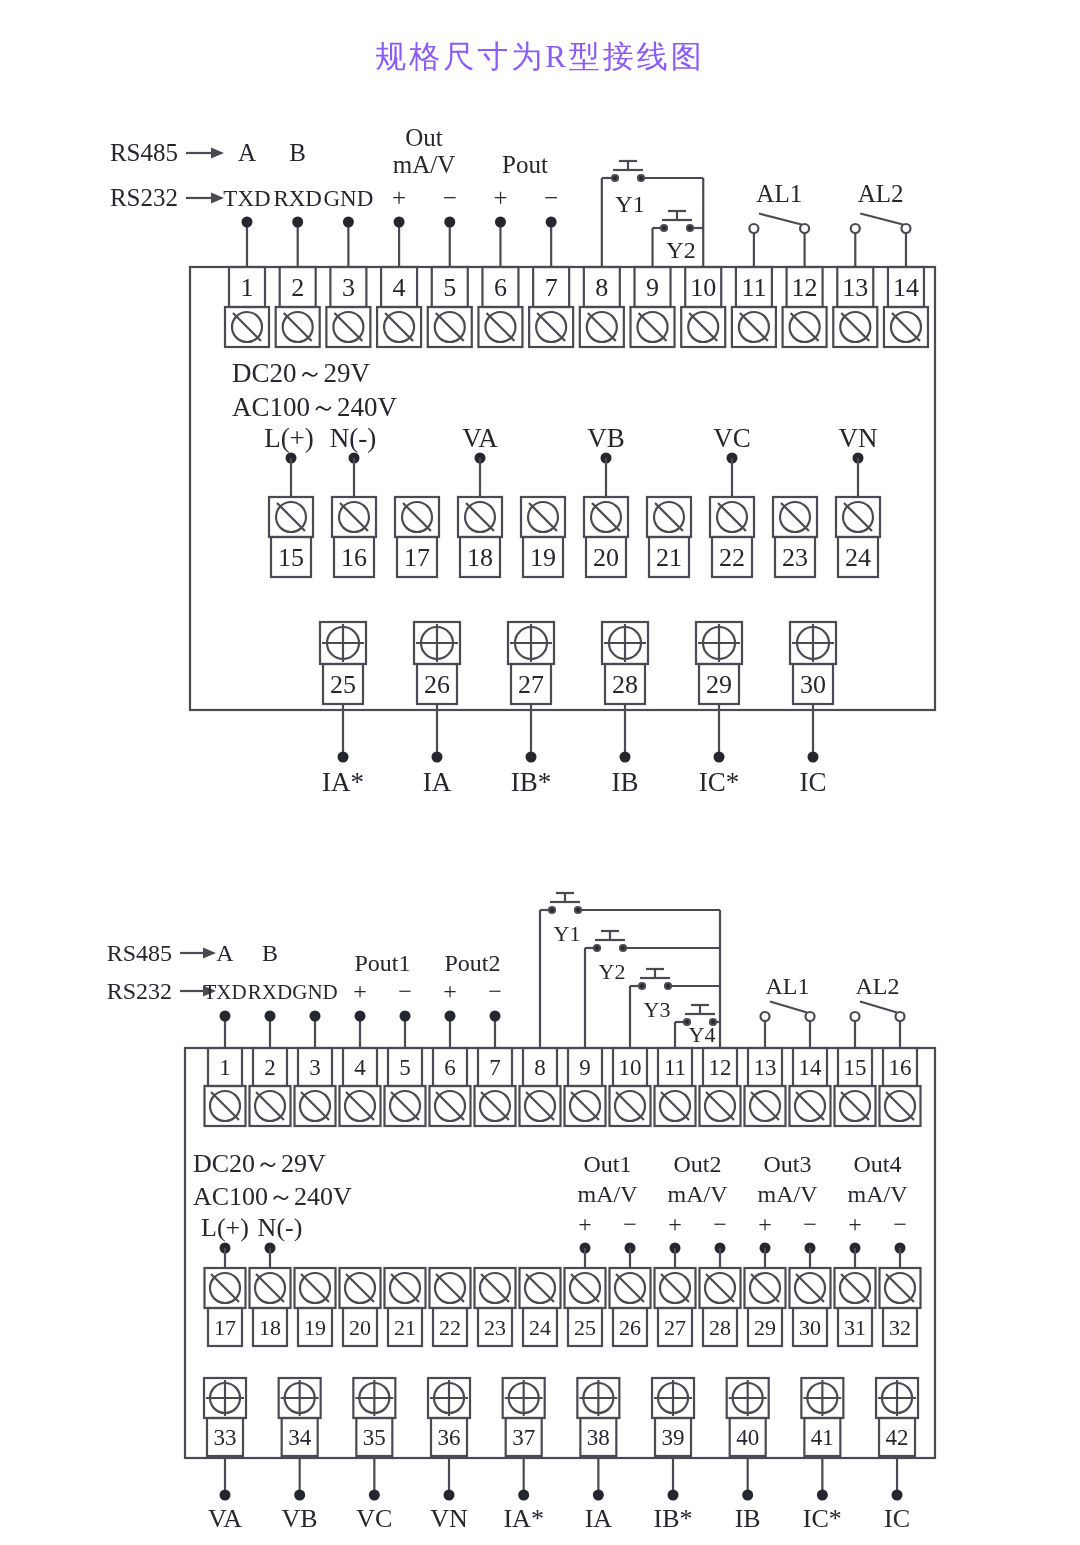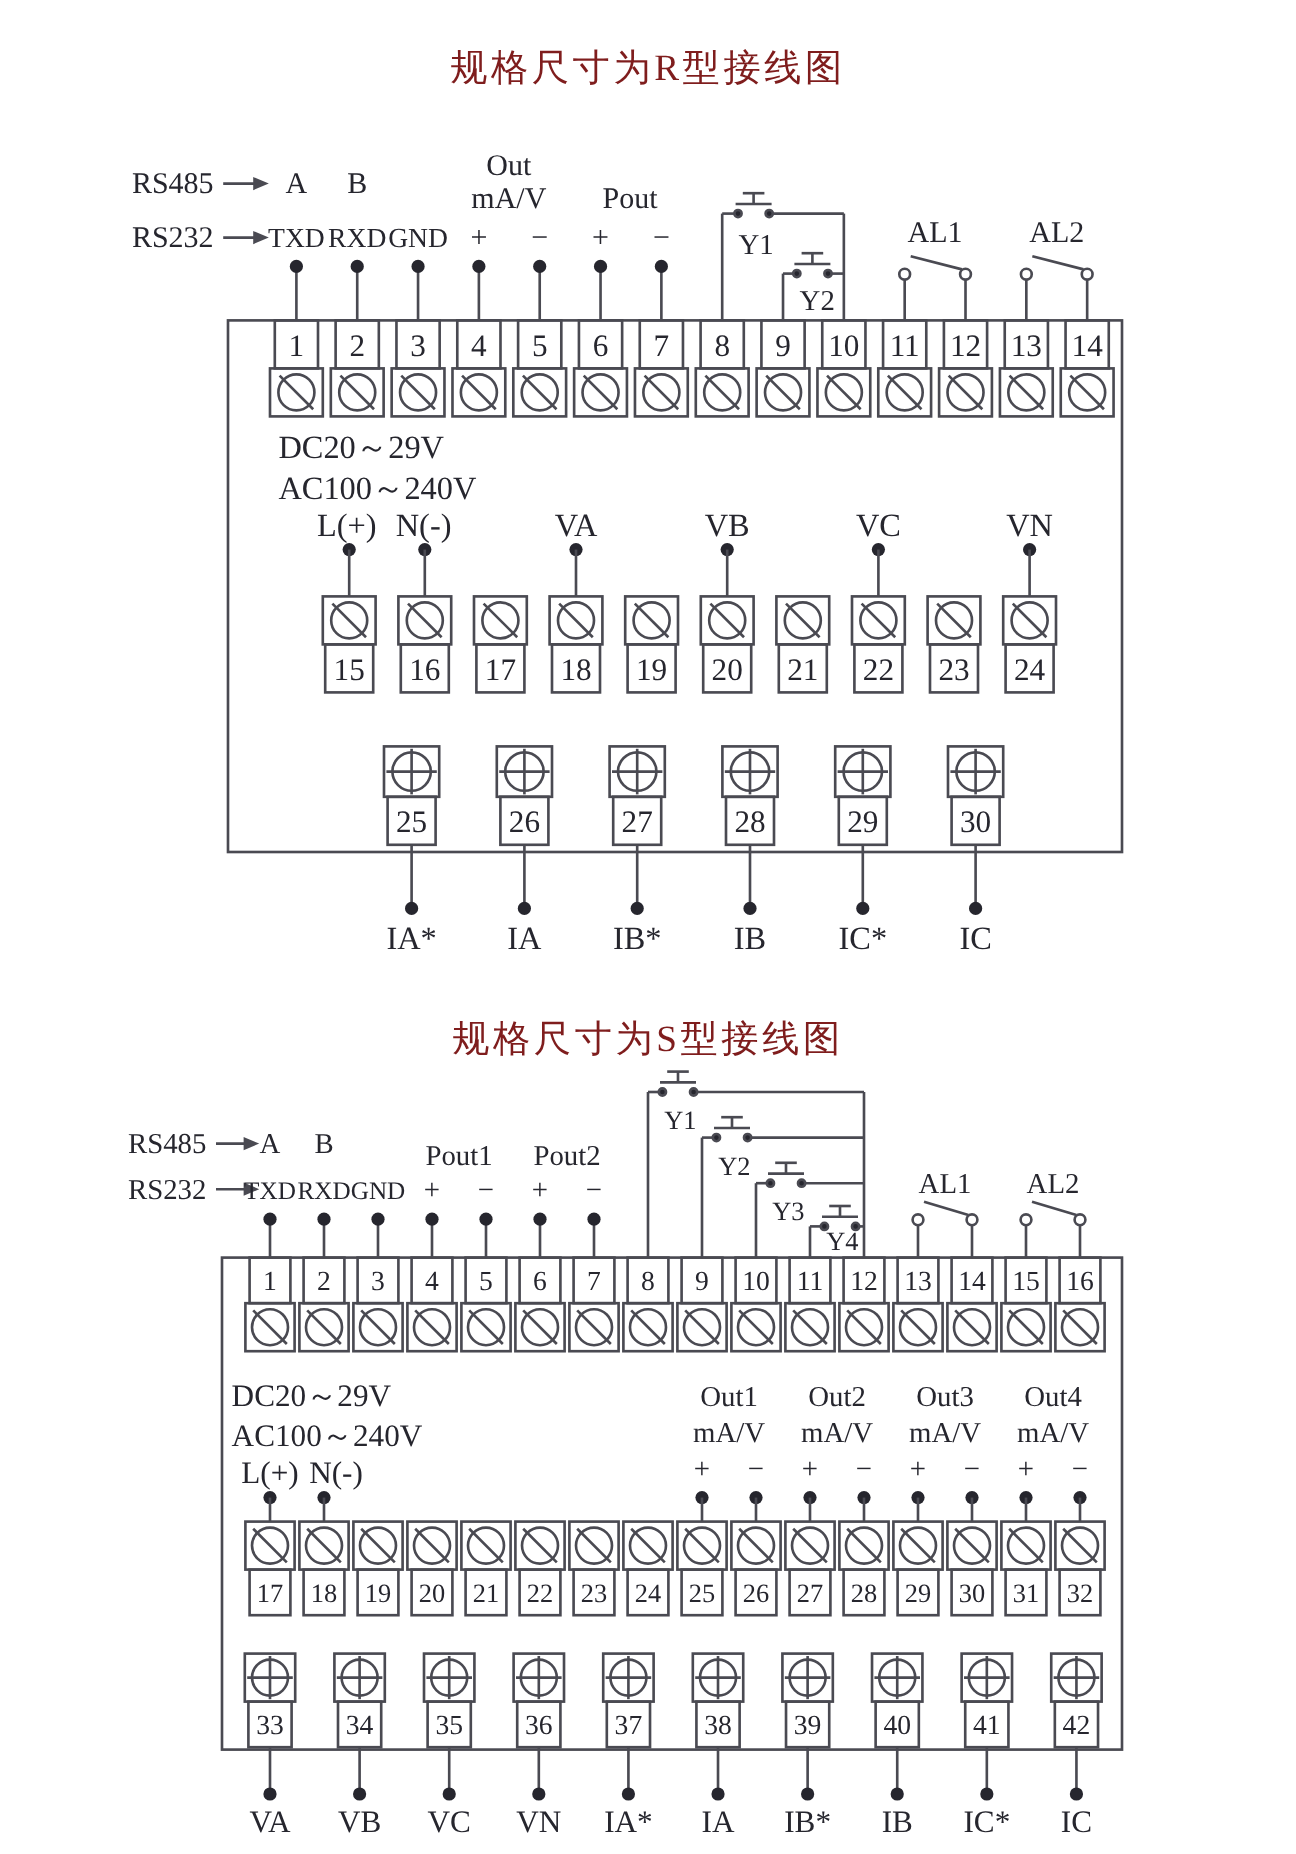--- a/index.html
+++ b/index.html
@@ -5,31 +5,30 @@
   html,body{margin:0;padding:0;}
   body{
     width:1080px;height:1545px;background:#ffffff;position:relative;overflow:hidden;
     font-family:"Liberation Serif","DejaVu Serif",serif;
   }
   .stage{position:absolute;left:0;top:0;width:1080px;height:1545px;}
   svg{position:absolute;left:0;top:0;}
   svg text{font-family:"Liberation Serif","DejaVu Serif",serif;}
   .title{
     position:absolute;left:0;width:1080px;text-align:center;
-    font-size:31px;color:#7f1d1d;letter-spacing:3px;font-weight:500;
+    font-size:31px;color:#8b5cf6;letter-spacing:3px;font-weight:500;
   }
   .title-r{top:36px;}
   .title-s{top:845px;}
 </style>
 </head>
 <body>
 
 <div class="stage">
   <div class="title title-r">规格尺寸为R型接线图</div>
-  <div class="title title-s">规格尺寸为S型接线图</div>
   <svg id="wiring-canvas" width="1080" height="1545" viewBox="0 0 1080 1545">
       <g>
         <rect x="190" y="267" width="745" height="443" fill="none" stroke="#4a4a52" stroke-width="2.2"></rect>
         <rect x="229" y="267" width="36" height="40" fill="none" stroke="#4a4a52" stroke-width="2.2"></rect>
         <text x="247" y="296.36" font-size="26" fill="#26262e" text-anchor="middle">1</text>
         <rect x="225" y="307" width="44" height="40" fill="none" stroke="#4a4a52" stroke-width="2.2"></rect>
         <circle cx="247" cy="327" r="15" fill="#fff" stroke="#4a4a52" stroke-width="2.2"></circle>
         <line x1="233" y1="313" x2="261" y2="341" stroke="#4a4a52" stroke-width="2.2"></line>
         <rect x="279.69" y="267" width="36" height="40" fill="none" stroke="#4a4a52" stroke-width="2.2"></rect>
         <text x="297.69" y="296.36" font-size="26" fill="#26262e" text-anchor="middle">2</text>

